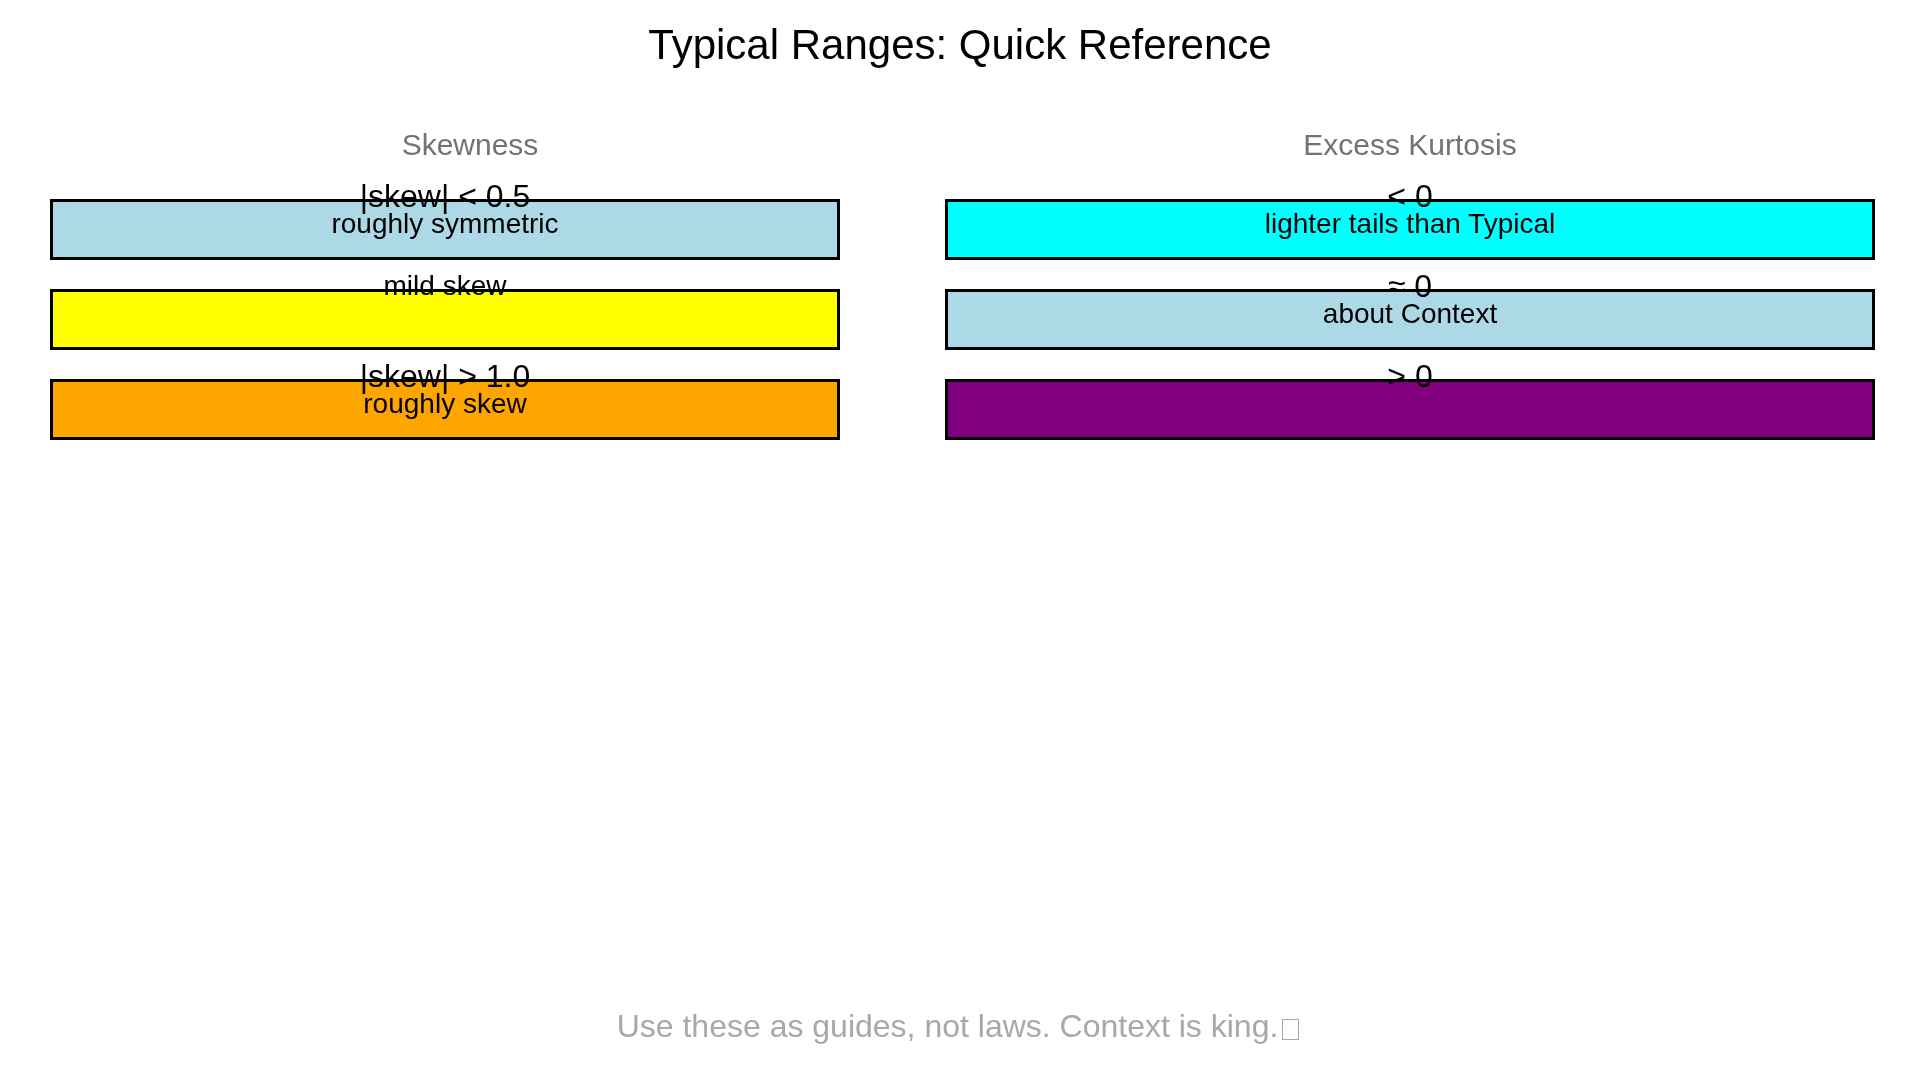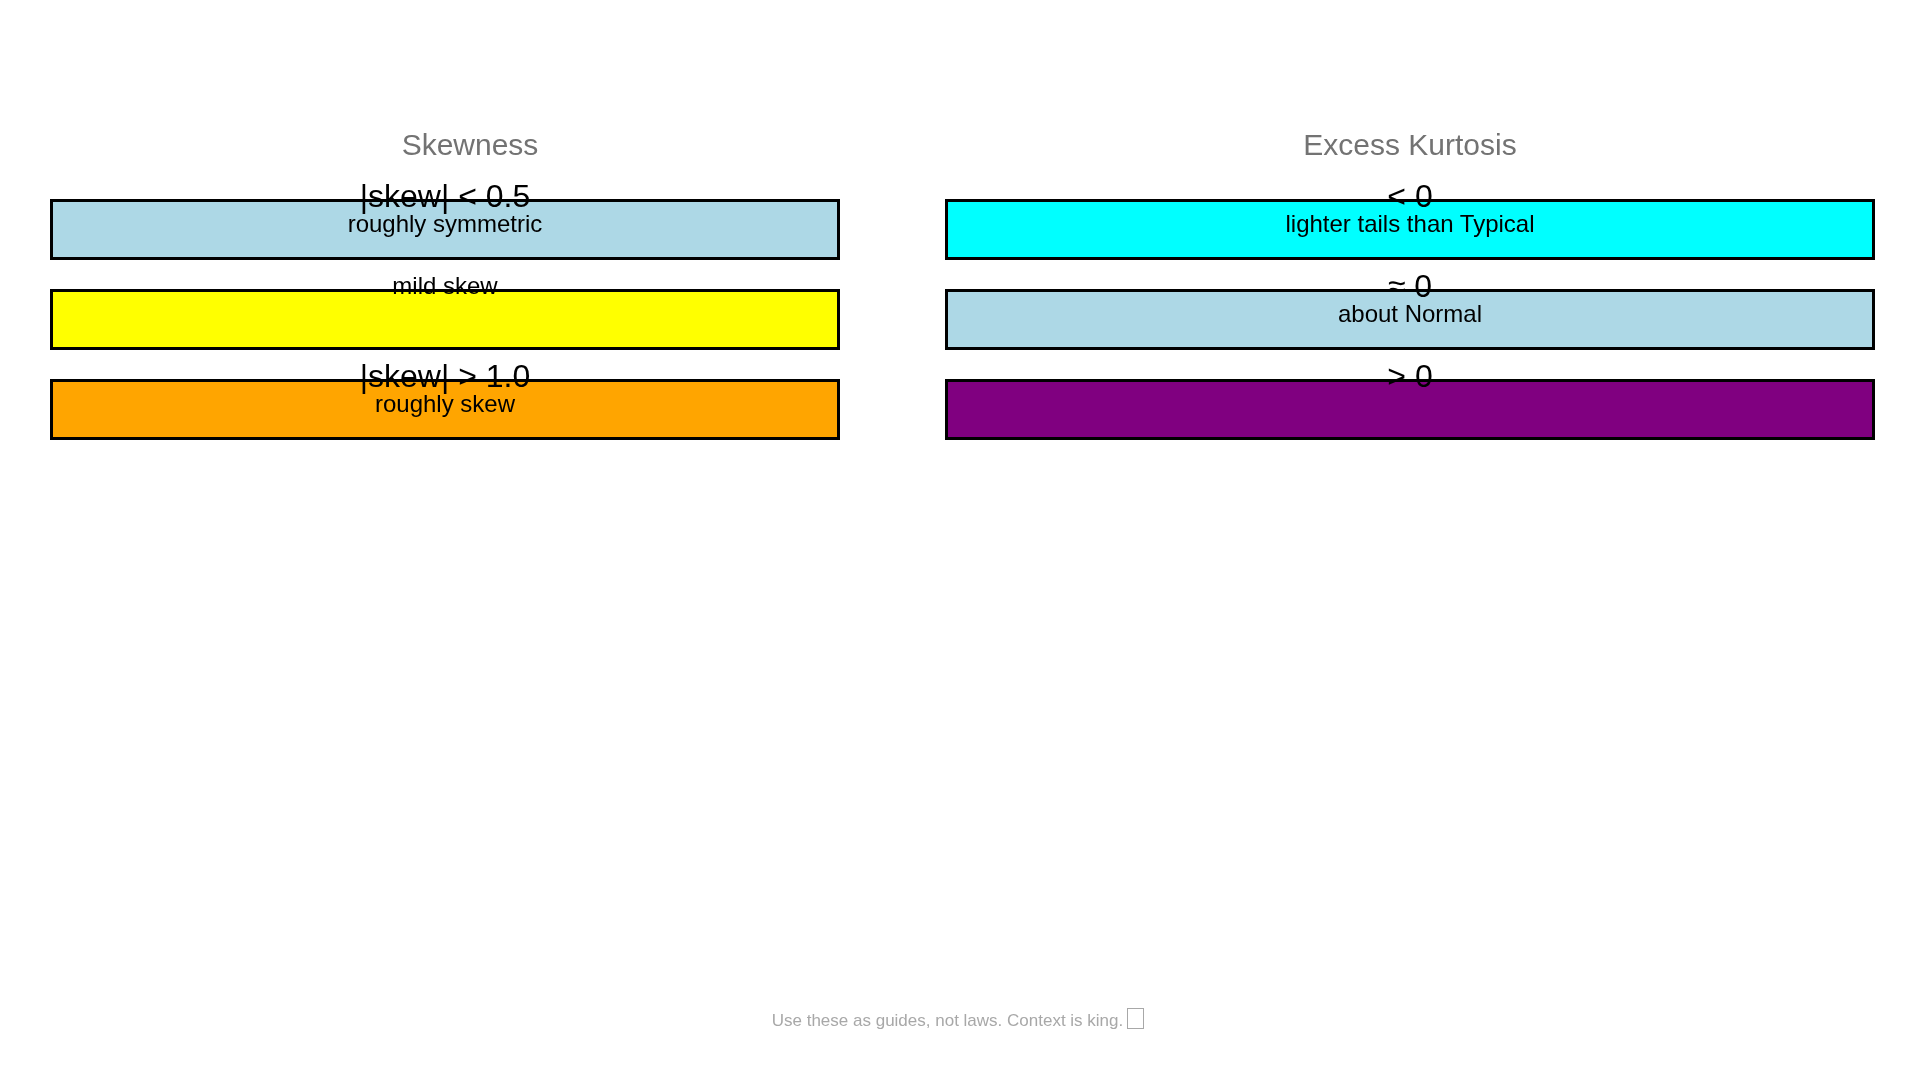--- a/index.html
+++ b/index.html
@@ -80,51 +80,52 @@
   }
   .bar-label .range {
     display: block;
     font-size: 32px;
     line-height: 28px;
     color: #000000;
     white-space: nowrap;
   }
   .bar-label .meaning {
     display: block;
-    font-size: 24px;
+    font-size: 28px;
     line-height: 28px;
     color: #000000;
     white-space: nowrap;
   }
 
   
   .footer-note {
     position: absolute;
     left: 0;
     top: 1008px;
     width: 1916px;
     text-align: center;
-    font-size: 17px;
+    font-size: 32px;
     color: #a8a8a8;
     white-space: nowrap;
   }
   .glyph-box {
     display: inline-block;
     width: 15px;
     height: 19px;
     border: 1px solid #a8a8a8;
     vertical-align: -3px;
     margin-left: 4px;
   }
 </style>
 </head>
 <body style="background-color: rgb(255, 255, 255);">
 
 <div class="canvas">
 
+  <div class="page-title">Typical Ranges: Quick Reference</div>
 
   <div class="column left">
     <div class="column-title">Skewness</div>
 
     <div class="bar bar-row-0" id="bar-0-0" style="background-color: rgb(173, 216, 230); border-color: rgb(0, 0, 0);">
       <div class="bar-label">
         <span class="range">|skew| &lt; 0.5</span>
         <span class="meaning">roughly symmetric</span>
       </div>
     </div>
@@ -149,21 +150,21 @@
     <div class="bar bar-row-0" id="bar-1-0" style="background-color: rgb(0, 255, 255); border-color: rgb(0, 0, 0);">
       <div class="bar-label">
         <span class="range">&lt; 0</span>
         <span class="meaning">lighter tails than Typical</span>
       </div>
     </div>
 
     <div class="bar bar-row-1" id="bar-1-1" style="background-color: rgb(173, 216, 230); border-color: rgb(0, 0, 0);">
       <div class="bar-label">
         <span class="range">≈ 0</span>
-        <span class="meaning">about Normal</span>
+        <span class="meaning">about Context</span>
       </div>
     </div>
 
     <div class="bar bar-row-2" id="bar-1-2" style="background-color: rgb(128, 0, 128); border-color: rgb(0, 0, 0);">
       <div class="bar-label">
         <span class="range">&gt; 0</span>
       </div>
     </div>
   </div>
 

